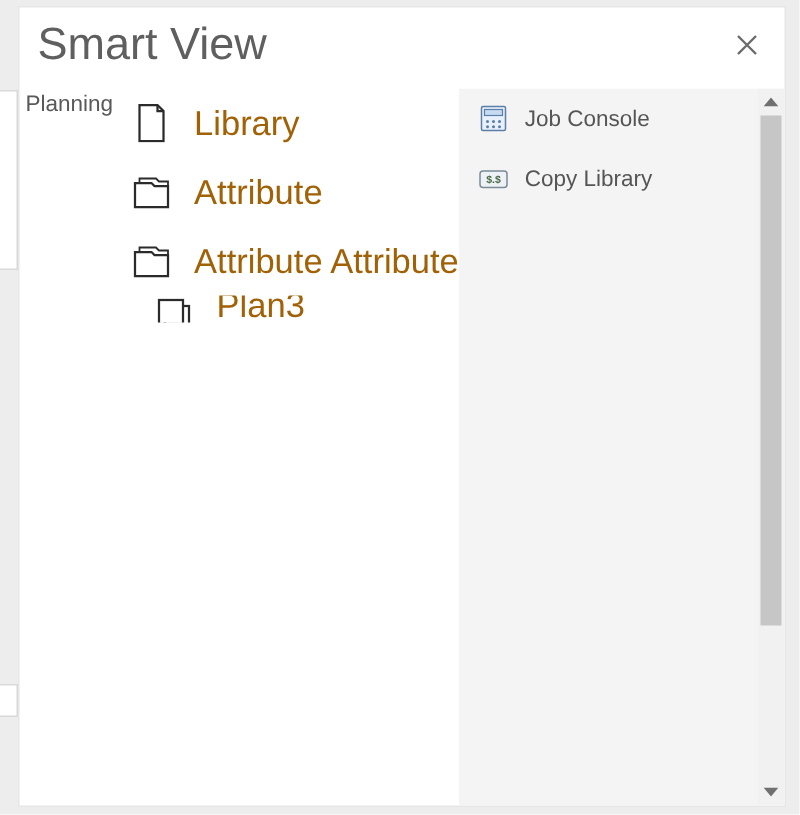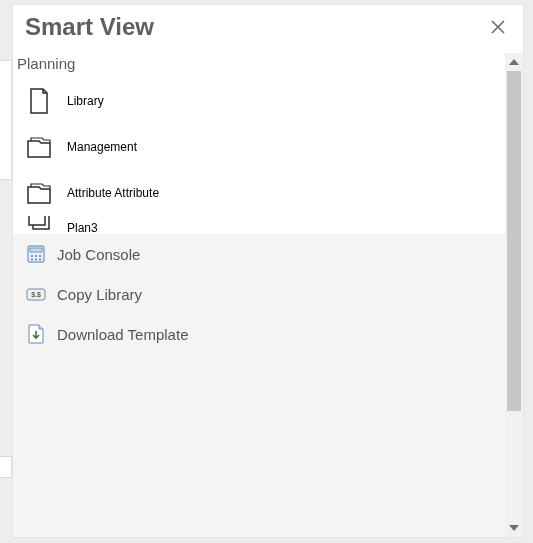--- a/index.html
+++ b/index.html
@@ -22,35 +22,35 @@
     display: flex;
     flex-direction: column;
   }
   .panel-header {
     display: flex;
     align-items: center;
     justify-content: space-between;
     padding: 8px 14px 12px 12px;
   }
   .panel-title {
-    font-size: 24px;
-    font-weight: 700;
+    font-size: 30px;
+    font-weight: 400;
     color: #5f5f5f;
   }
   .close-icon {
     font-size: 18px;
     color: #6a6a6a;
     cursor: pointer;
     padding: 2px 4px;
   }
   .panel-body {
     position: relative;
     flex: 1 1 auto;
     display: flex;
-    flex-direction: column;
+    flex-direction: row;
     overflow: hidden;
   }
   .section-label {
     font-size: 15px;
     color: #595959;
     padding: 2px 0 6px 4px;
   }
   .tree-list {
     flex: 0 0 auto;
   }
@@ -63,29 +63,30 @@
   }
   .tree-item .icon-wrap {
     width: 28px;
     height: 28px;
     display: flex;
     align-items: center;
     justify-content: center;
     flex: 0 0 28px;
   }
   .tree-item .label {
-    font-size: 12px;
-    color: #000000;
+    font-size: 23px;
+    color: #a16207;
     padding-left: 14px;
     font-weight: 400;
   }
   .tree-item.cut {
     height: 18px;
     overflow: hidden;
-    align-items: flex-end;
+    align-items: flex-start;
+    margin-left: 15px;
   }
   .tree-item.cut .icon-wrap { align-items: flex-start; }
   .tree-item.cut .label { line-height: 12px; }
 
   .actions-list {
     background: #f4f4f4;
     flex: 1 1 auto;
   }
   .action-item {
     display: flex;
@@ -187,21 +188,21 @@
         <span class="label">Library</span>
       </div>
 
       <div class="tree-item">
         <span class="icon-wrap">
           <svg width="26" height="24" viewBox="0 0 26 24">
               <path d="M2 6 H13 L15 8 H24 V22 H2 Z" fill="none" stroke="#2b2b2b" stroke-width="1.5"></path>
               <path d="M5 6 V3 H16 L18 5 H24 V8" fill="none" stroke="#2b2b2b" stroke-width="1.2"></path>
             </svg>
         </span>
-        <span class="label">Management</span>
+        <span class="label">Attribute</span>
       </div>
 
       <div class="tree-item">
         <span class="icon-wrap">
           <svg width="26" height="24" viewBox="0 0 26 24">
               <path d="M2 6 H13 L15 8 H24 V22 H2 Z" fill="none" stroke="#2b2b2b" stroke-width="1.5"></path>
               <path d="M5 6 V3 H16 L18 5 H24 V8" fill="none" stroke="#2b2b2b" stroke-width="1.2"></path>
             </svg>
         </span>
         <span class="label">Attribute Attribute</span>
@@ -243,30 +244,20 @@
         <span class="icon-wrap">
           <svg width="20" height="16" viewBox="0 0 20 16">
               <rect x="1" y="3" width="18" height="11" rx="2" fill="#eef2f6" stroke="#7a8a99" stroke-width="1"></rect>
               <text x="10" y="11" font-size="7" text-anchor="middle" fill="#4a6a45" font-weight="bold">$.$</text>
             </svg>
         </span>
         <span class="label">Copy Library</span>
       </div>
 
 
-      <div class="action-item">
-        <span class="icon-wrap">
-          <svg width="18" height="20" viewBox="0 0 18 20">
-              <path d="M2 1 H12 L16 5 V19 H2 Z" fill="#ffffff" stroke="#6a88b0" stroke-width="1"></path>
-              <path d="M12 1 V5 H16" fill="#d6e4f2" stroke="#6a88b0" stroke-width="1"></path>
-              <path d="M9 7 V13 M6 11 L9 14 L12 11" fill="none" stroke="#3a7a3a" stroke-width="1.6"></path>
-            </svg>
-        </span>
-        <span class="label">Download Template</span>
-      </div>
 
     </div>
 
     <div class="scroll-rail">
       <div class="scroll-arrow-up">
         <svg width="10" height="6" viewBox="0 0 10 6">
             <path d="M0 6 L5 0 L10 6 Z" fill="#707070"></path>
           </svg>
       </div>
       <div class="scroll-thumb"></div>

